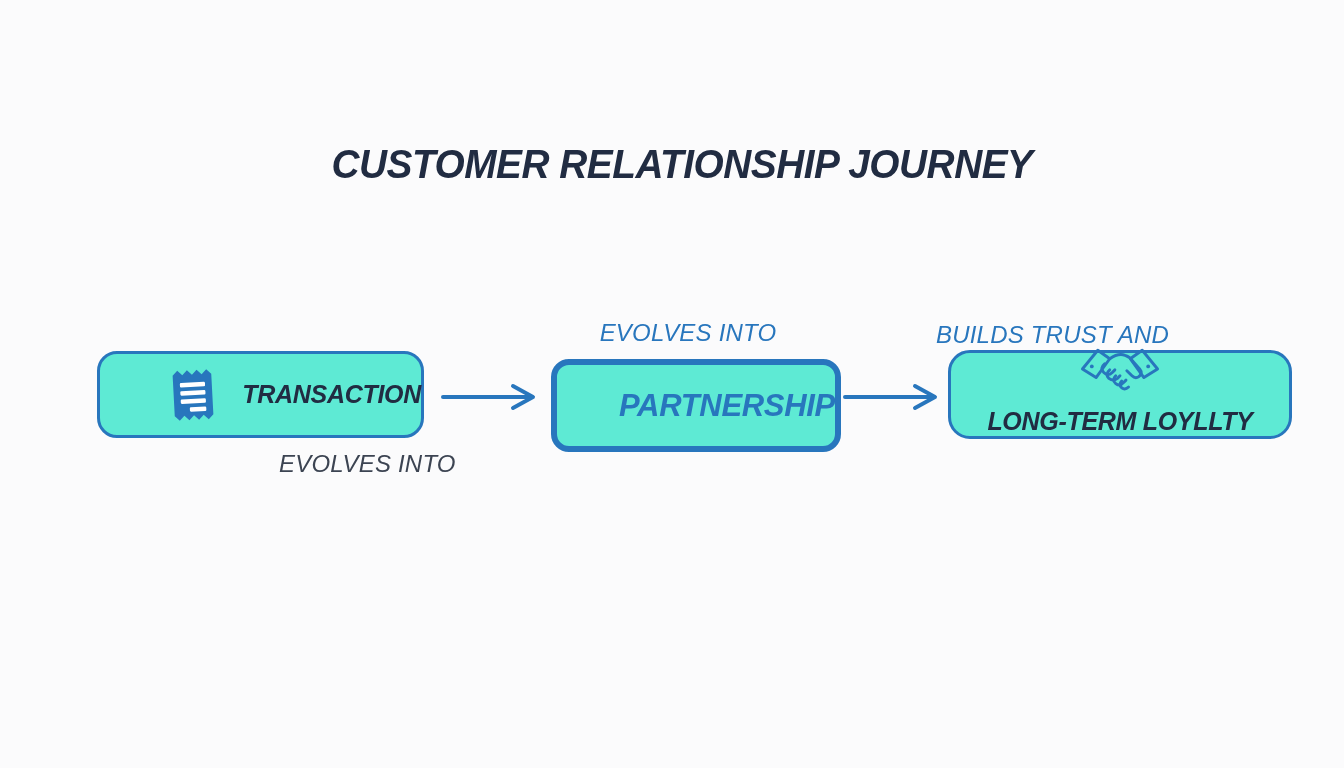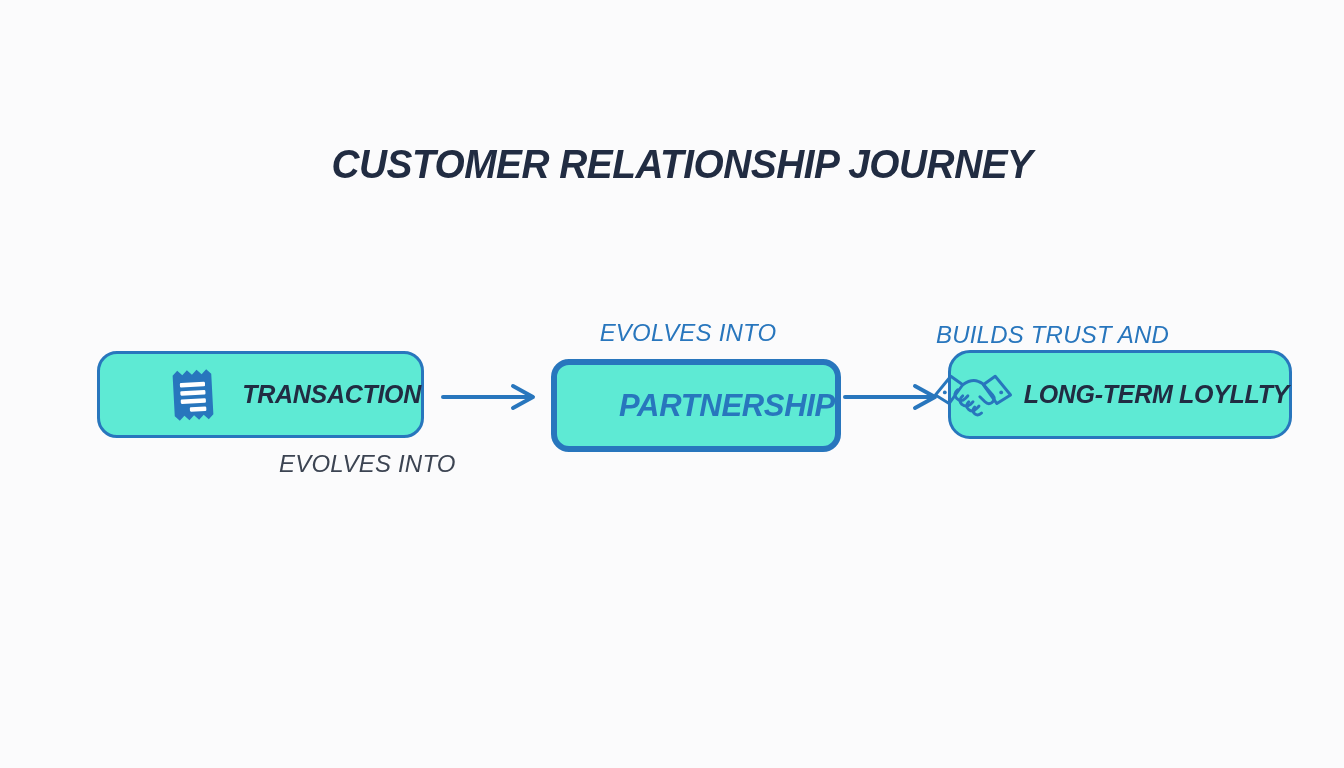--- a/index.html
+++ b/index.html
@@ -32,21 +32,21 @@
     position:absolute;
     background:#5eead4;
     border:3px solid var(--accent);
     border-radius:20px;
     display:flex;
     align-items:center;
     justify-content:flex-end;
   }
   .node-transaction{left:97px;top:351px;width:327px;height:87px;gap:26px;}
   .node-partnership{left:543px;top:359px;width:290px;height:93px;border-width:6px;border-radius:18px;margin-left:8px;}
-  .node-loyalty{left:948px;top:350px;width:344px;height:89px;gap:10px;border-radius:22px;}
+  .node-loyalty{left:948px;top:350px;width:344px;height:89px;gap:10px;border-radius:22px;flex-direction:column;}
 
   .node-label{
     font-weight:bold;
     color:var(--navy);
     font-size:25px;
     letter-spacing:-0.3px;
     white-space:nowrap;
   }
   .node-partnership .node-label{
     color:var(--accent);

